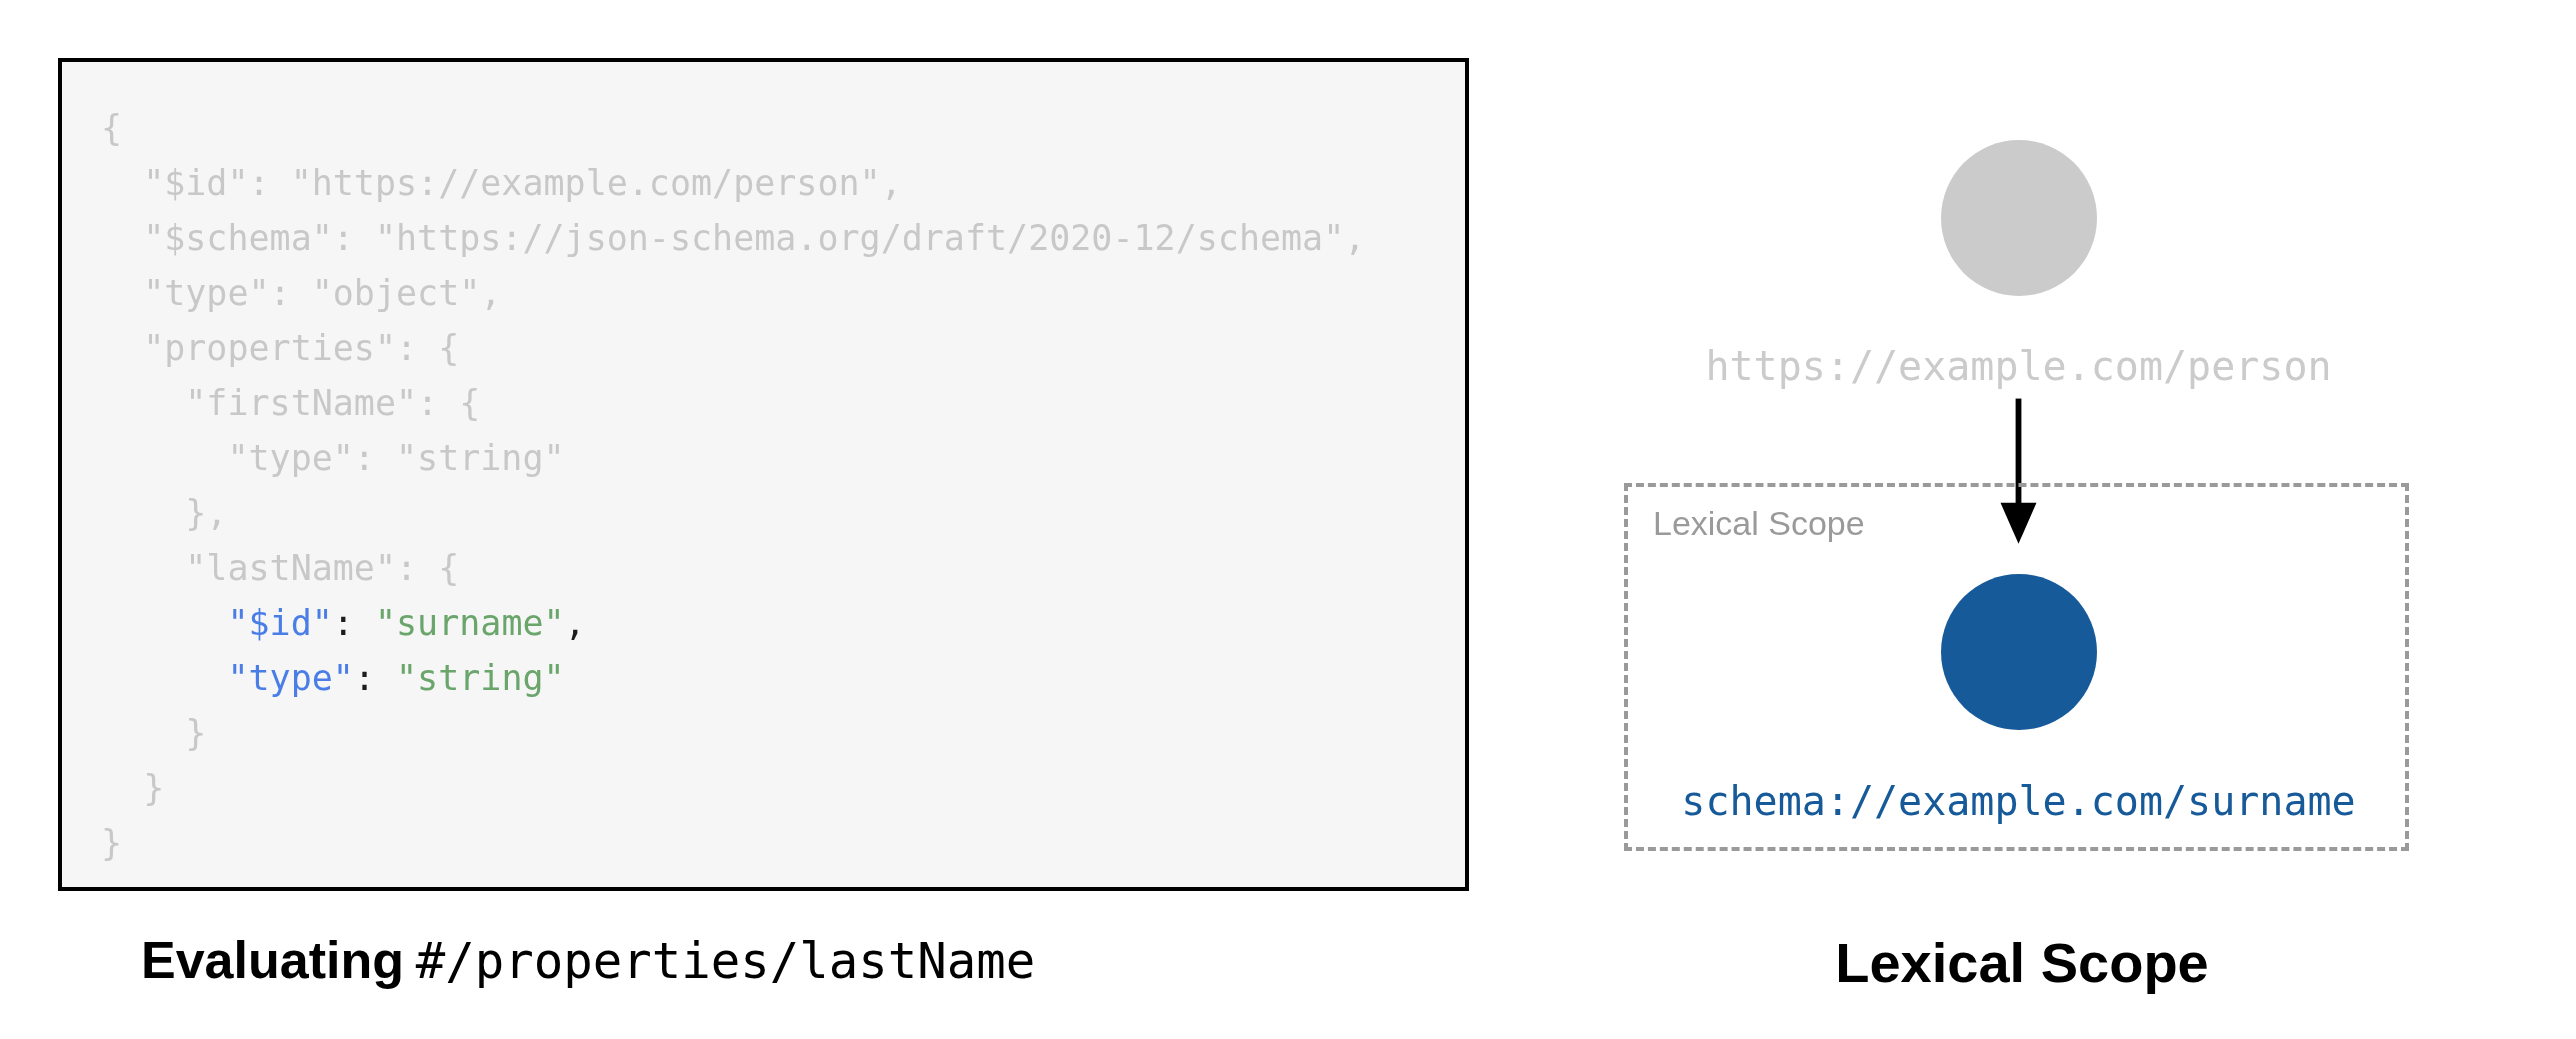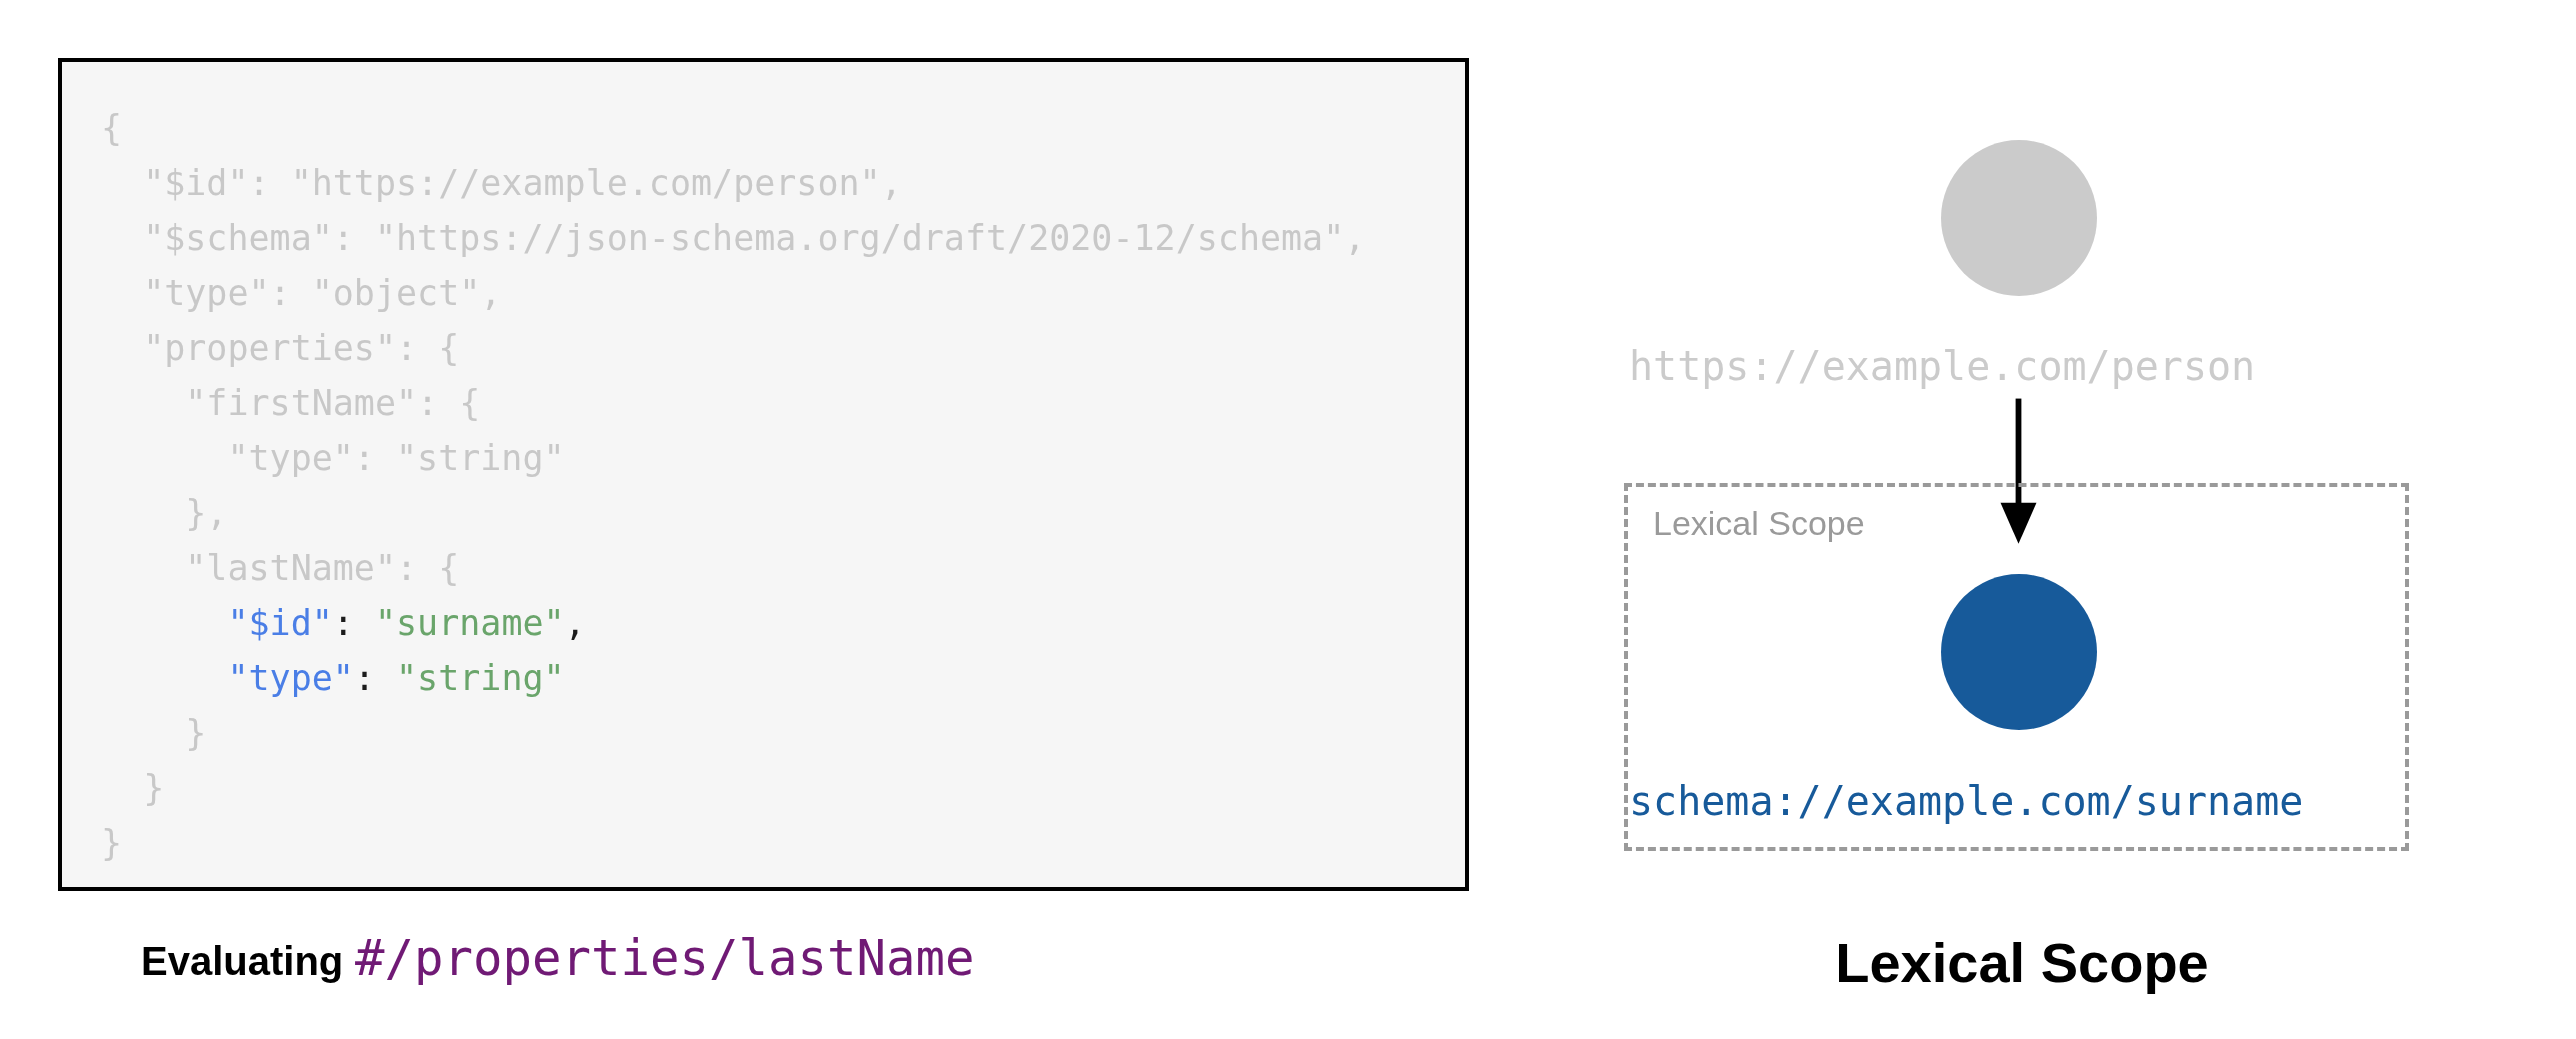--- a/index.html
+++ b/index.html
@@ -45,46 +45,46 @@
 
   .caption-left {
     position: absolute;
     left: 141px;
     top: 930px;
     white-space: nowrap;
   }
   .cap-bold {
     font-family: "Liberation Sans", sans-serif;
     font-weight: 700;
-    font-size: 40px;
+    font-size: 52px;
     color: #000000;
     text-align: right;
   }
   .cap-mono {
     font-family: "DejaVu Sans Mono", monospace;
     font-size: 49px;
-    color: #701a75;
+    color: #000000;
     margin-left: 11.7px;
   }
 
   
   .circle {
     position: absolute;
     width: 156px;
     height: 156px;
     border-radius: 50%;
   }
   .gray-circle { left: 1941px; top: 140px;  background: var(--node-gray, #cbcbcb); }
   .blue-circle { left: 1941px; top: 574px;  background: var(--node-blue, #175a9a); }
 
   .uri {
     position: absolute;
     left: 1629px;
     width: 779px;
-    text-align: left;
+    text-align: center;
     font-family: "DejaVu Sans Mono", monospace;
     font-size: 40px;
     line-height: 47px;
     white-space: nowrap;
   }
   .gray-uri { top: 343px;  color: var(--node-gray, #cbcbcb); }
   .blue-uri { top: 778px; color: var(--node-blue, #175a9a); }
 
   .arrow {
     position: absolute;

